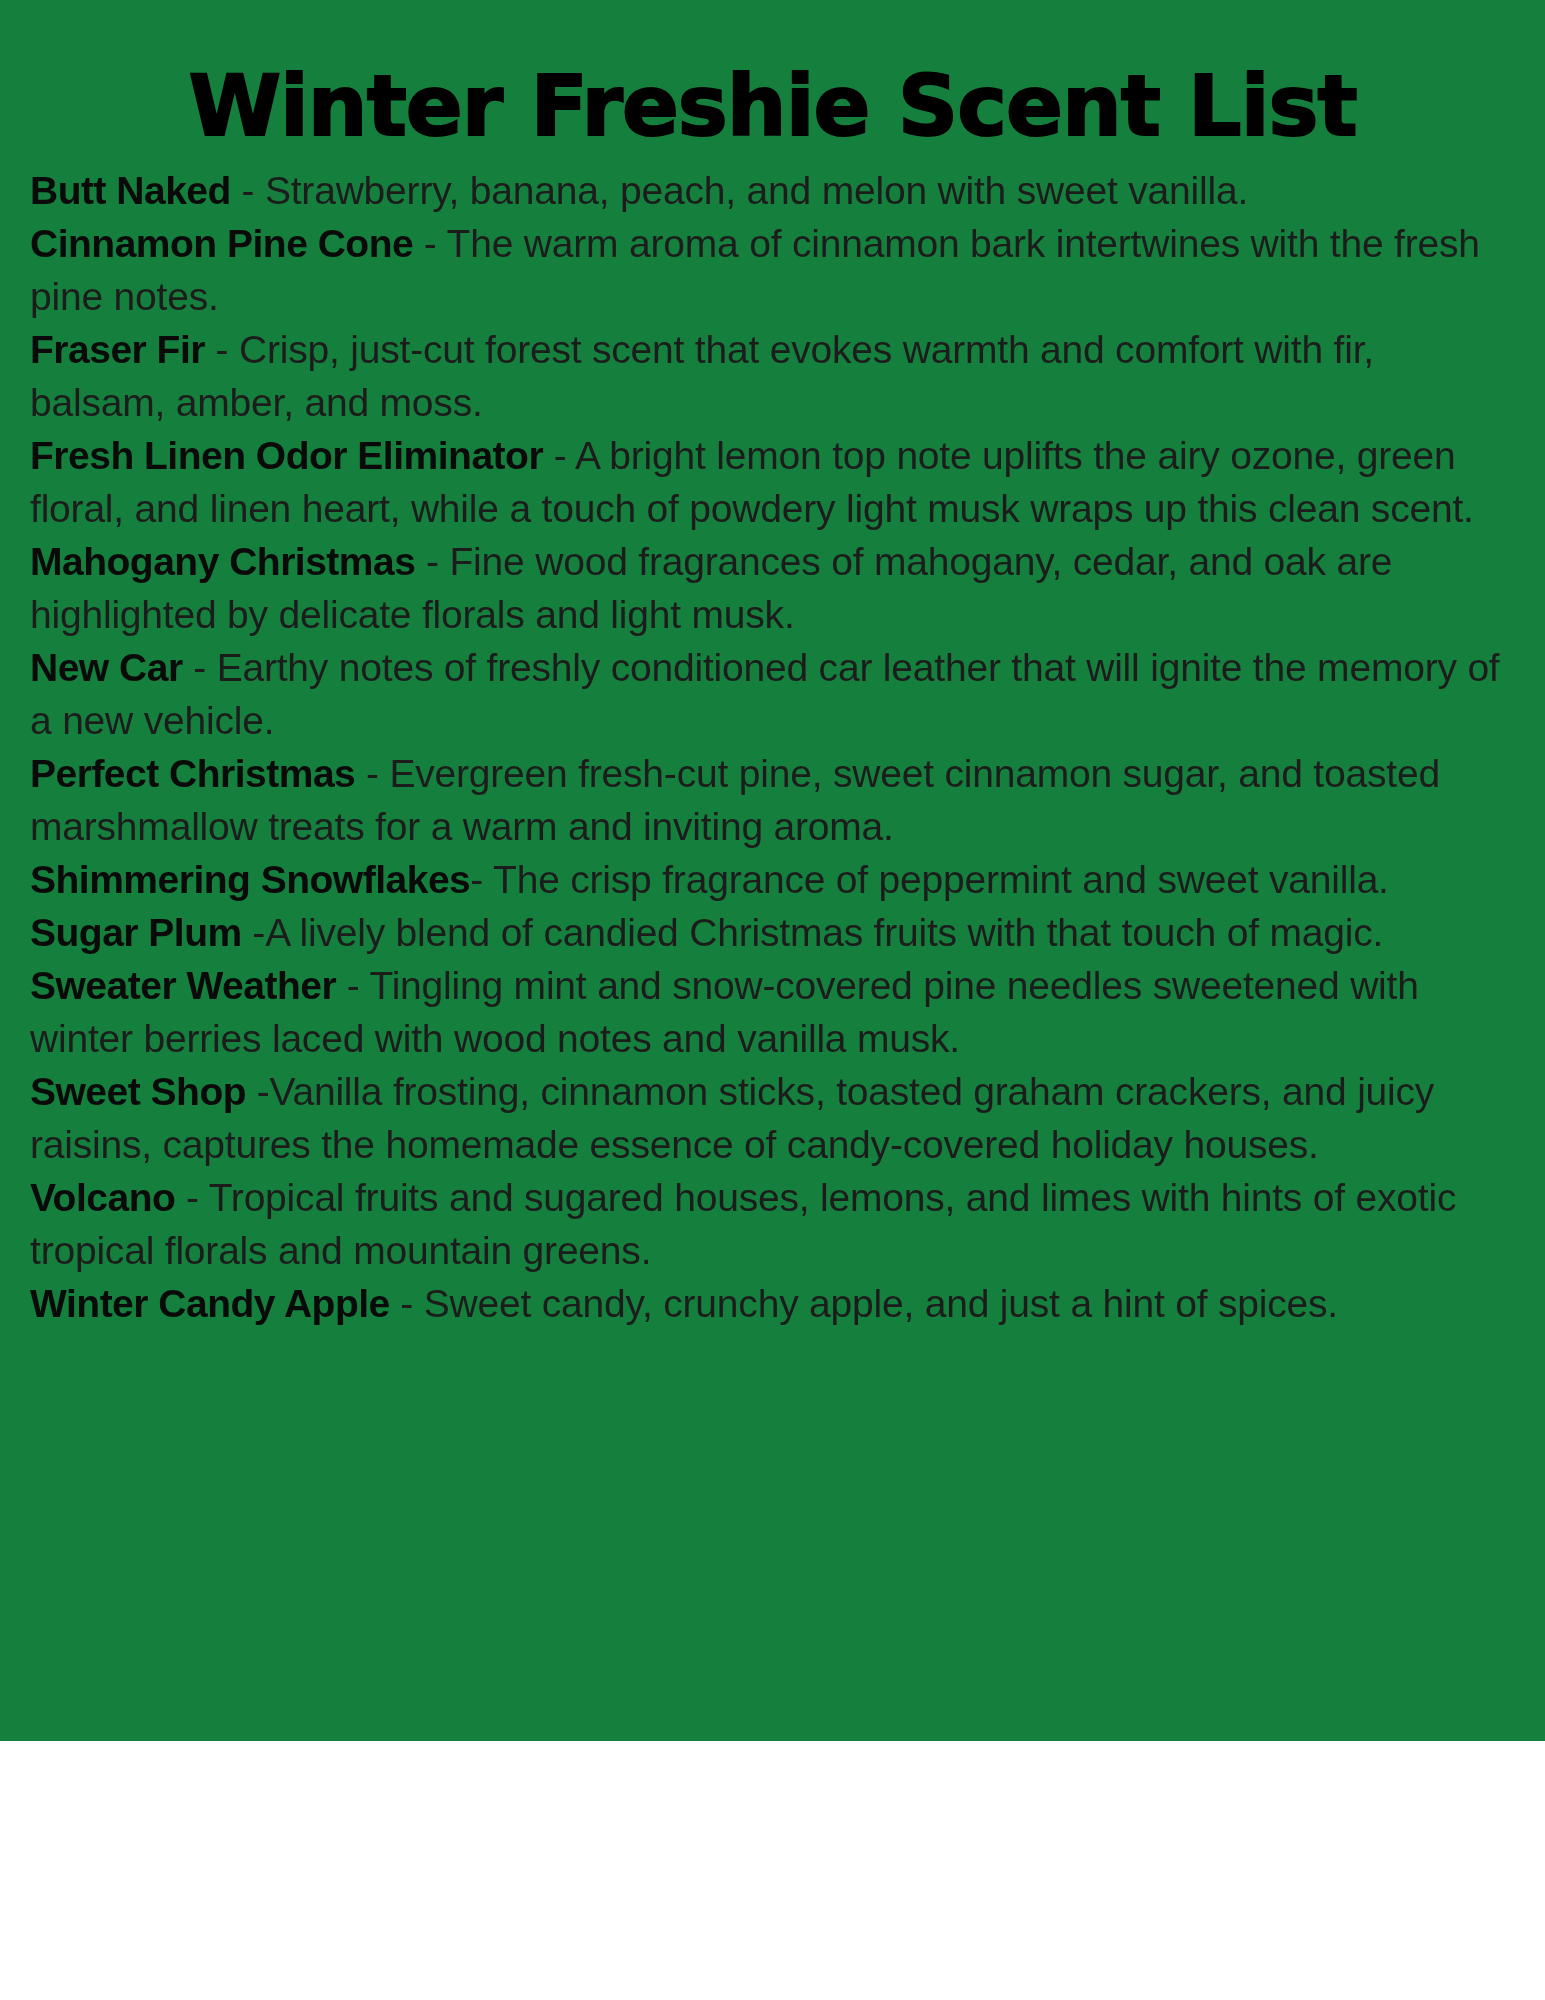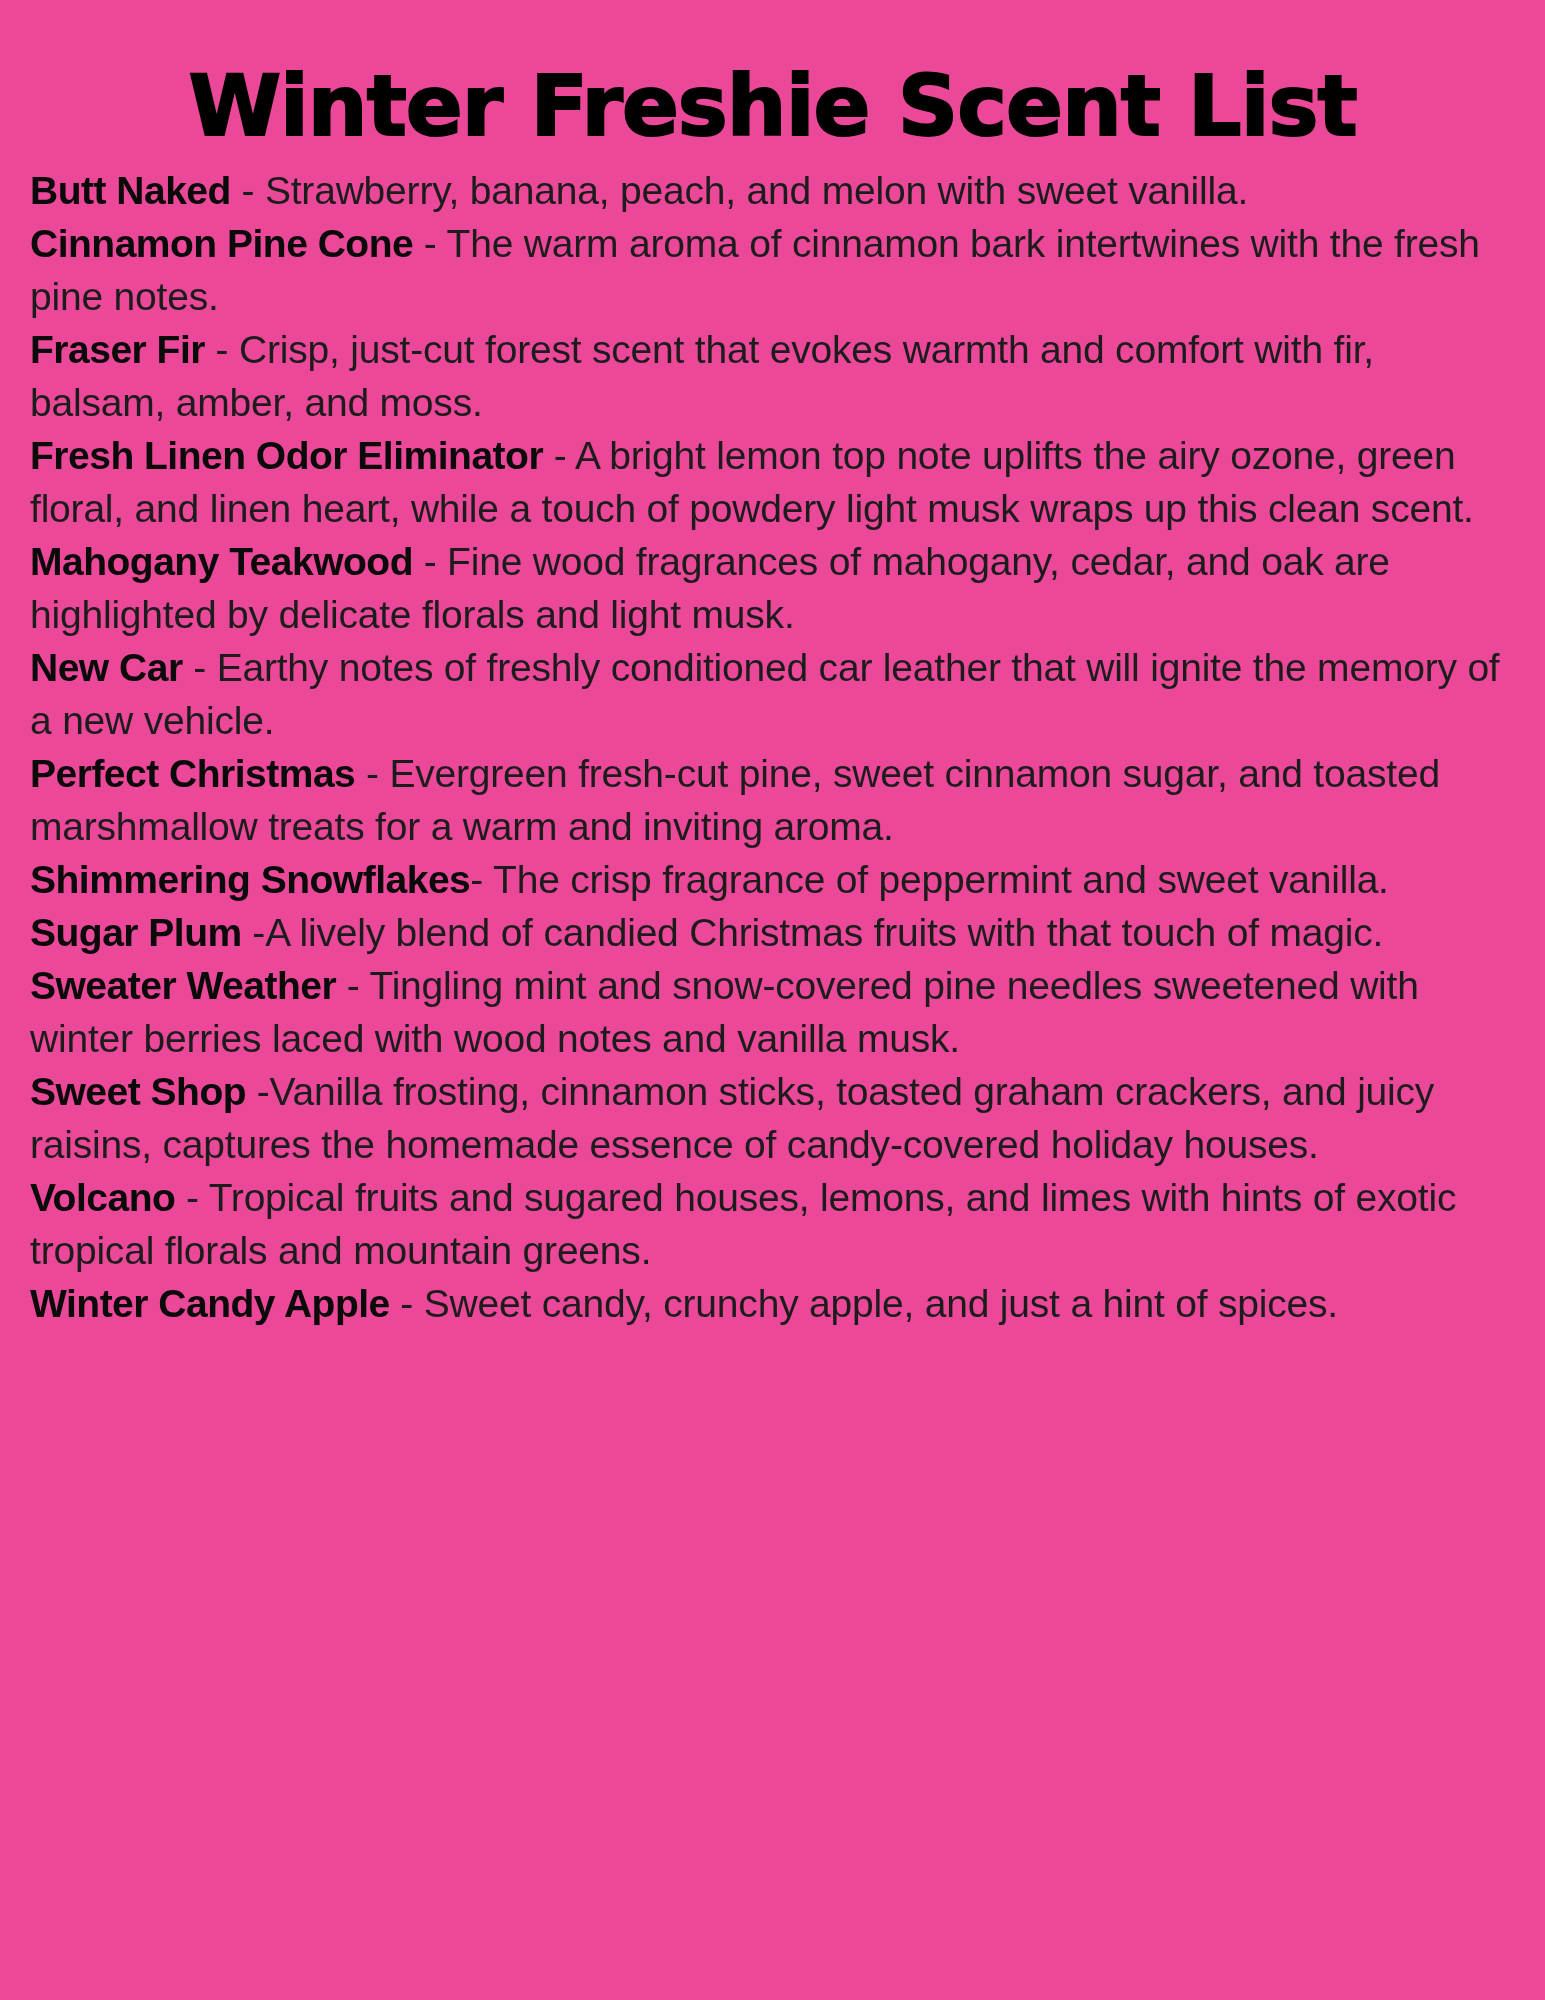--- a/index.html
+++ b/index.html
@@ -3,22 +3,22 @@
 <meta charset="utf-8">
 <style>
   html, body {
     margin: 0;
     padding: 0;
     background: #ffffff;
   }
   .page {
     position: relative;
     width: 1545px;
-    height: 2000px;
-    background: #ec4899;
+    height: 1741px;
+    background: #15803d;
     overflow: hidden;
     font-family: "Liberation Sans", sans-serif;
   }
   .title {
     margin: 56px 0 8px 0;
     text-align: center;
     font-family: "DejaVu Sans", sans-serif;
     font-size: 84px;
     line-height: 100px;
     font-weight: bold;
@@ -51,21 +51,21 @@
 </head>
 <body>
 
 <div class="page">
   <h1 class="title">Winter Freshie Scent List</h1>
   <div class="scent-list">
       <p class="scent-row"><span class="scent-name">Butt Naked</span><span class="scent-sep"> - </span><span class="scent-desc">Strawberry, banana, peach, and melon with sweet vanilla.</span></p>
       <p class="scent-row"><span class="scent-name">Cinnamon Pine Cone</span><span class="scent-sep"> - </span><span class="scent-desc">The warm aroma of cinnamon bark intertwines with the fresh pine notes.</span></p>
       <p class="scent-row"><span class="scent-name">Fraser Fir</span><span class="scent-sep"> - </span><span class="scent-desc">Crisp, just-cut forest scent that evokes warmth and comfort with fir, balsam, amber, and moss.</span></p>
       <p class="scent-row"><span class="scent-name">Fresh Linen Odor Eliminator</span><span class="scent-sep"> - </span><span class="scent-desc">A bright lemon top note uplifts the airy ozone, green floral, and linen heart, while a touch of powdery light musk wraps up this clean scent.</span></p>
-      <p class="scent-row"><span class="scent-name">Mahogany Teakwood</span><span class="scent-sep"> - </span><span class="scent-desc">Fine wood fragrances of mahogany, cedar, and oak are highlighted by delicate florals and light musk.</span></p>
+      <p class="scent-row"><span class="scent-name">Mahogany Christmas</span><span class="scent-sep"> - </span><span class="scent-desc">Fine wood fragrances of mahogany, cedar, and oak are highlighted by delicate florals and light musk.</span></p>
       <p class="scent-row"><span class="scent-name">New Car</span><span class="scent-sep"> - </span><span class="scent-desc">Earthy notes of freshly conditioned car leather that will ignite the memory of a new vehicle.</span></p>
       <p class="scent-row"><span class="scent-name">Perfect Christmas</span><span class="scent-sep"> - </span><span class="scent-desc">Evergreen fresh-cut pine, sweet cinnamon sugar, and toasted marshmallow treats for a warm and inviting aroma.</span></p>
       <p class="scent-row"><span class="scent-name">Shimmering Snowflakes</span><span class="scent-sep">- </span><span class="scent-desc">The crisp fragrance of peppermint and sweet vanilla.</span></p>
       <p class="scent-row"><span class="scent-name">Sugar Plum</span><span class="scent-sep"> -</span><span class="scent-desc">A lively blend of candied Christmas fruits with that touch of magic.</span></p>
       <p class="scent-row"><span class="scent-name">Sweater Weather</span><span class="scent-sep"> - </span><span class="scent-desc">Tingling mint and snow-covered pine needles sweetened with winter berries laced with wood notes and vanilla musk.</span></p>
       <p class="scent-row"><span class="scent-name">Sweet Shop</span><span class="scent-sep"> -</span><span class="scent-desc">Vanilla frosting, cinnamon sticks, toasted graham crackers, and juicy raisins, captures the homemade essence of candy-covered holiday houses.</span></p>
       <p class="scent-row"><span class="scent-name">Volcano</span><span class="scent-sep"> - </span><span class="scent-desc">Tropical fruits and sugared houses, lemons, and limes with hints of exotic tropical florals and mountain greens.</span></p>
       <p class="scent-row"><span class="scent-name">Winter Candy Apple</span><span class="scent-sep"> - </span><span class="scent-desc">Sweet candy, crunchy apple, and just a hint of spices.</span></p>
     </div>
 </div>

